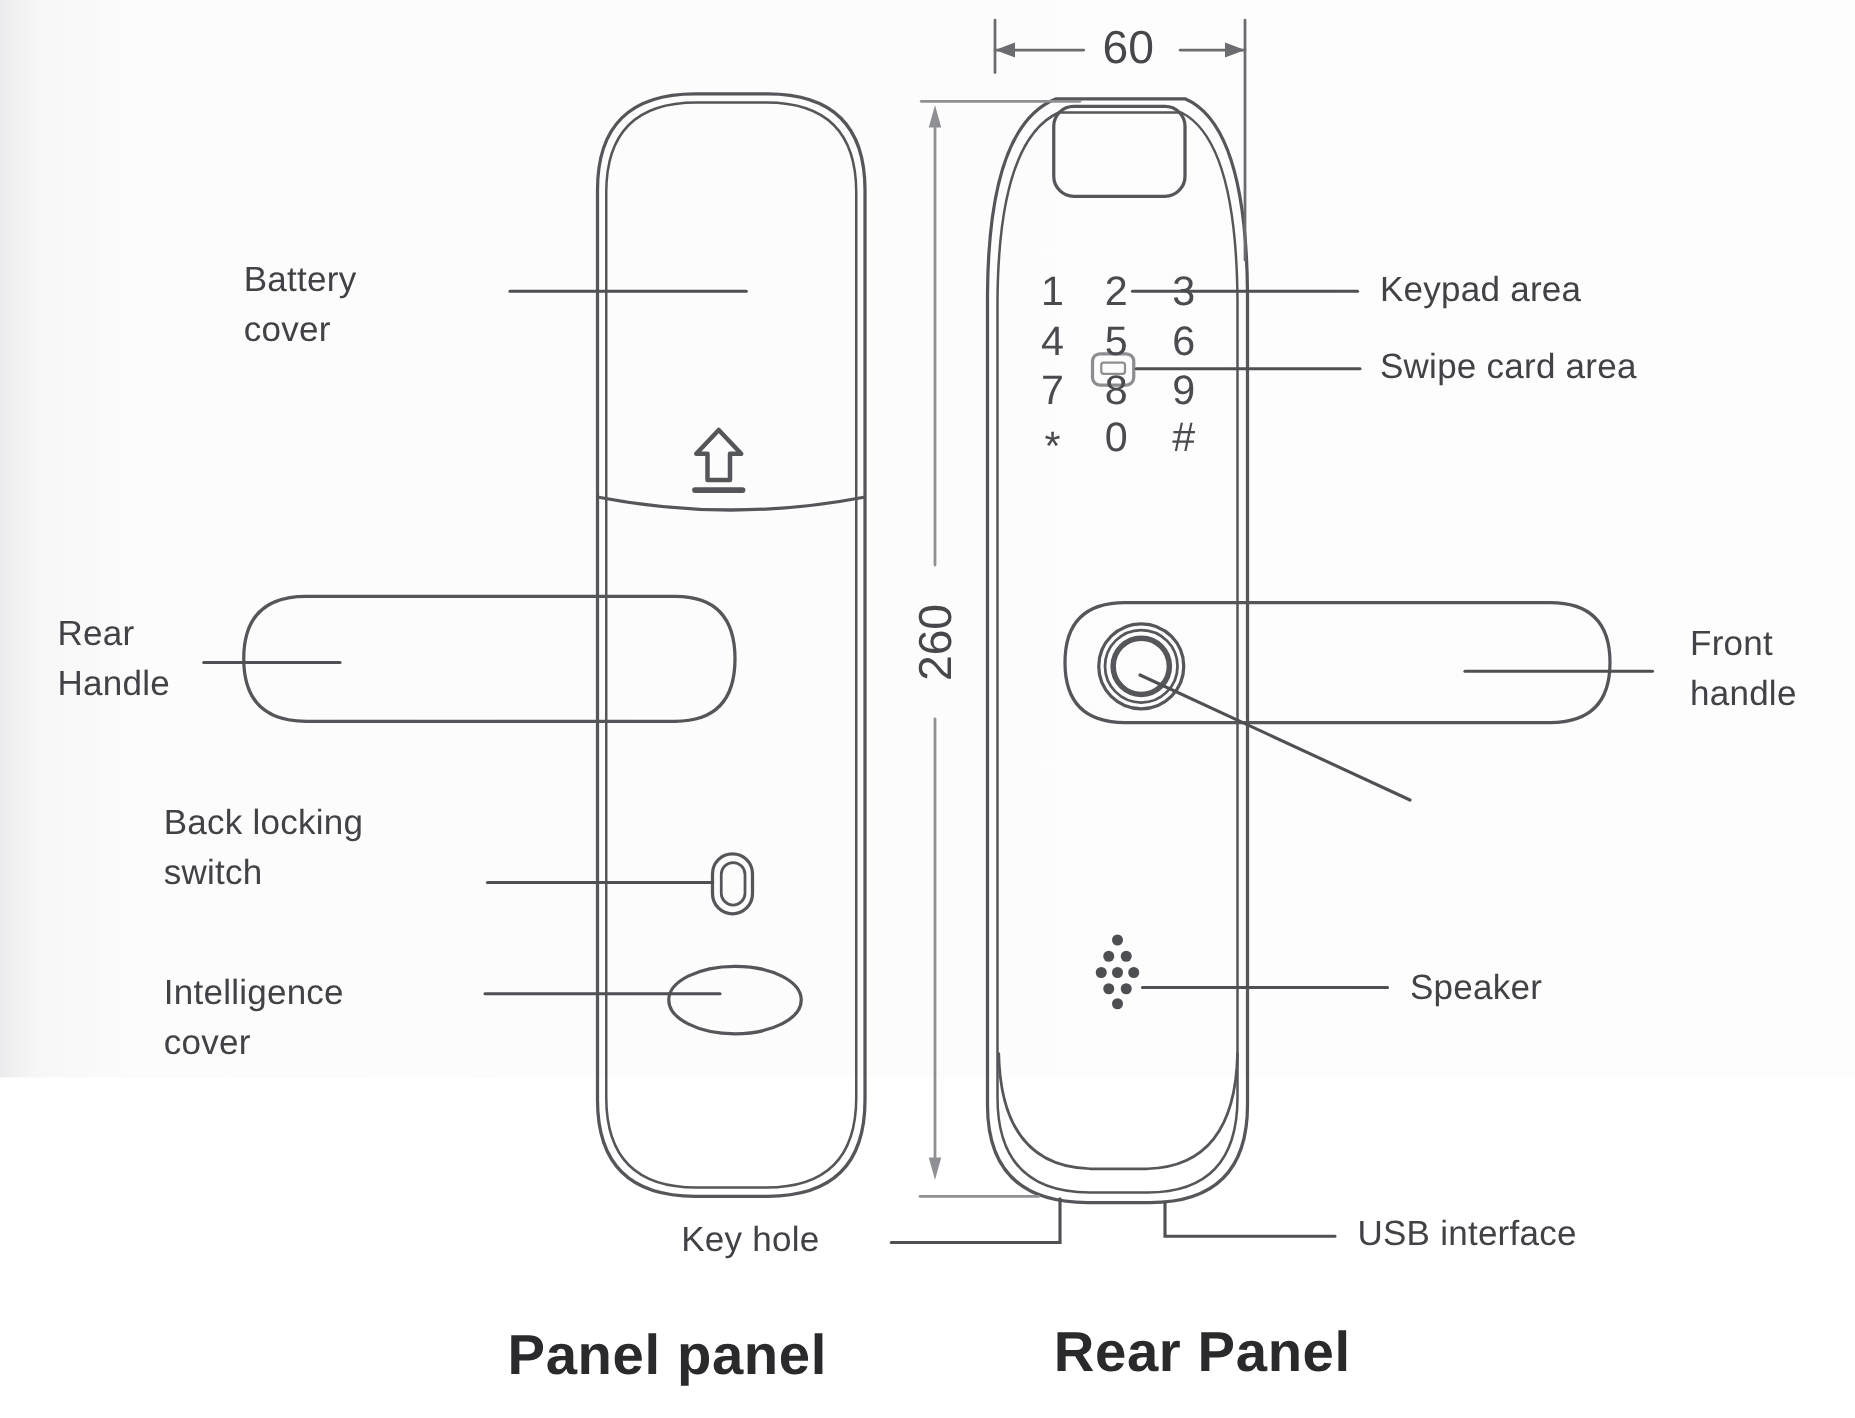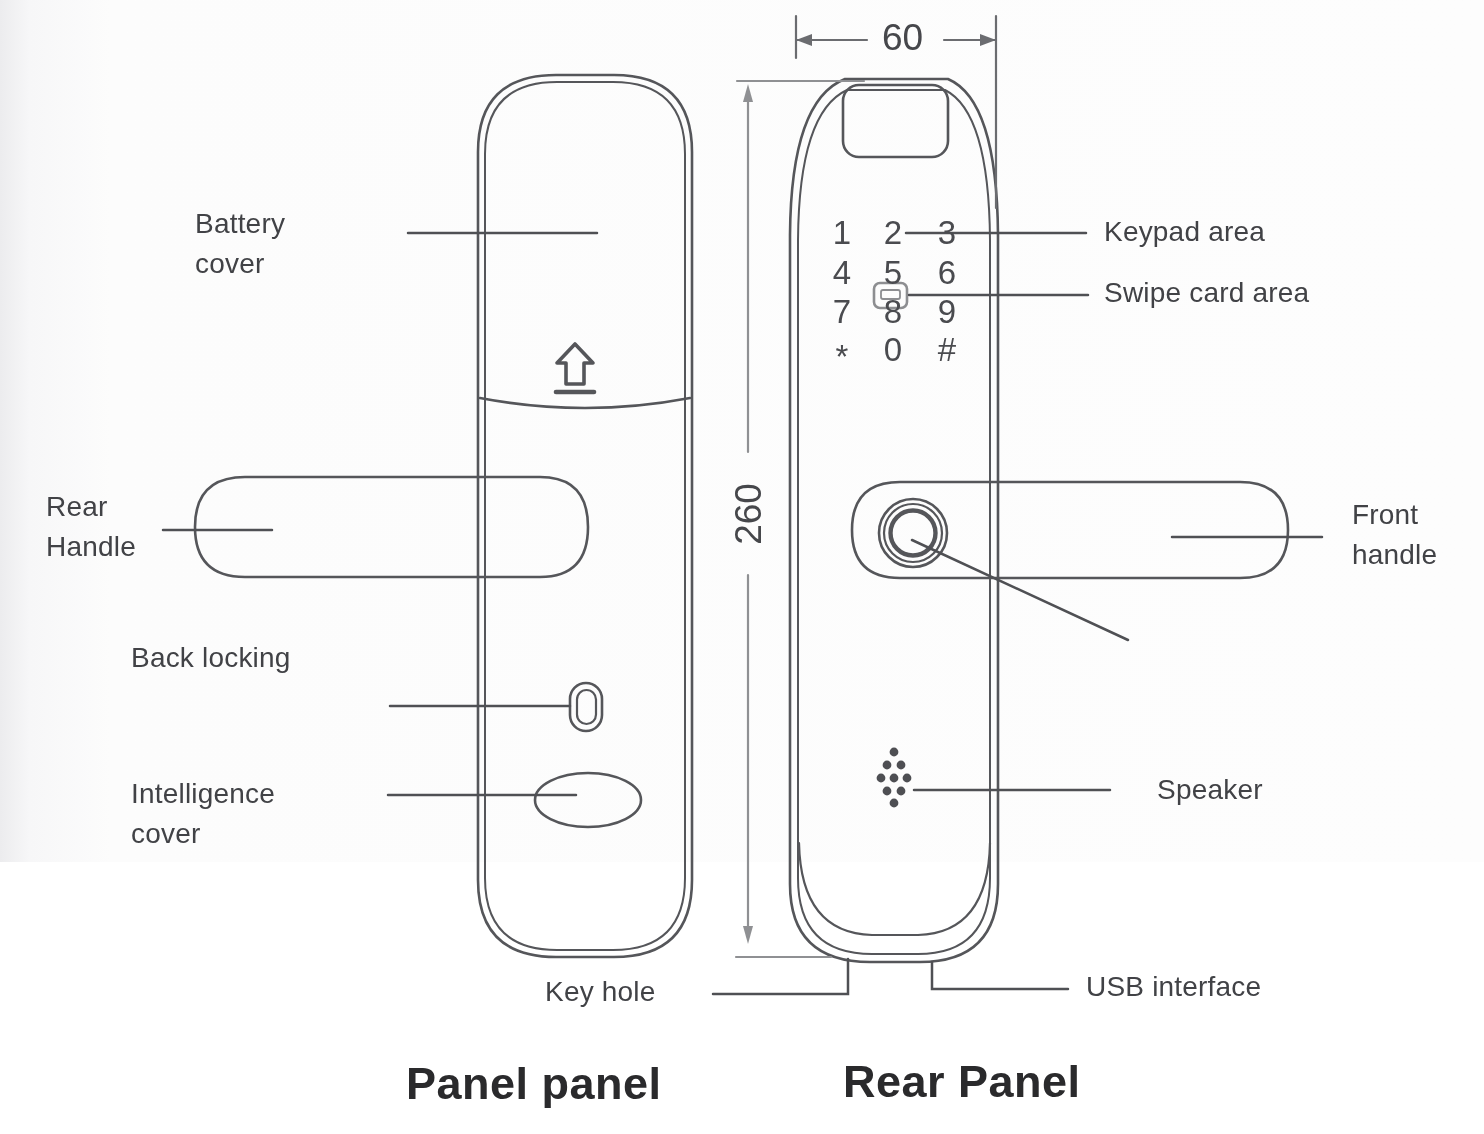--- a/index.html
+++ b/index.html
@@ -128,38 +128,39 @@
     <span>cover</span>
   </div>
 
   <div class="lbl" style="left:46px; top:487px;">
     <span>Rear</span>
     <span>Handle</span>
   </div>
 
   <div class="lbl" style="left:131px; top:638px;">
     <span>Back locking</span>
+    <span>switch</span>
   </div>
 
   <div class="lbl" style="left:131px; top:774px;">
     <span>Intelligence</span>
     <span>cover</span>
   </div>
 
   <div class="lbl" style="left:1104px; top:212px;">Keypad area</div>
 
   <div class="lbl" style="left:1104px; top:273px;">Swipe card area</div>
 
   <div class="lbl" style="left:1352px; top:495px;">
     <span>Front</span>
     <span>handle</span>
   </div>
 
 
-  <div class="lbl" style="left:1128px; top:770px;margin-left:29px;">Speaker</div>
+  <div class="lbl" style="left:1128px; top:770px;">Speaker</div>
 
   <div class="lbl" style="left:545px; top:972px;">Key hole</div>
 
   <div class="lbl" style="left:1086px; top:967px;">USB interface</div>
 
   <div>
     <span class="key" style="left:825px; top:213px;">1</span>
     <span class="key" style="left:876px; top:213px;">2</span>
     <span class="key" style="left:930px; top:213px;">3</span>
     <span class="key" style="left:825px; top:253px;">4</span>

